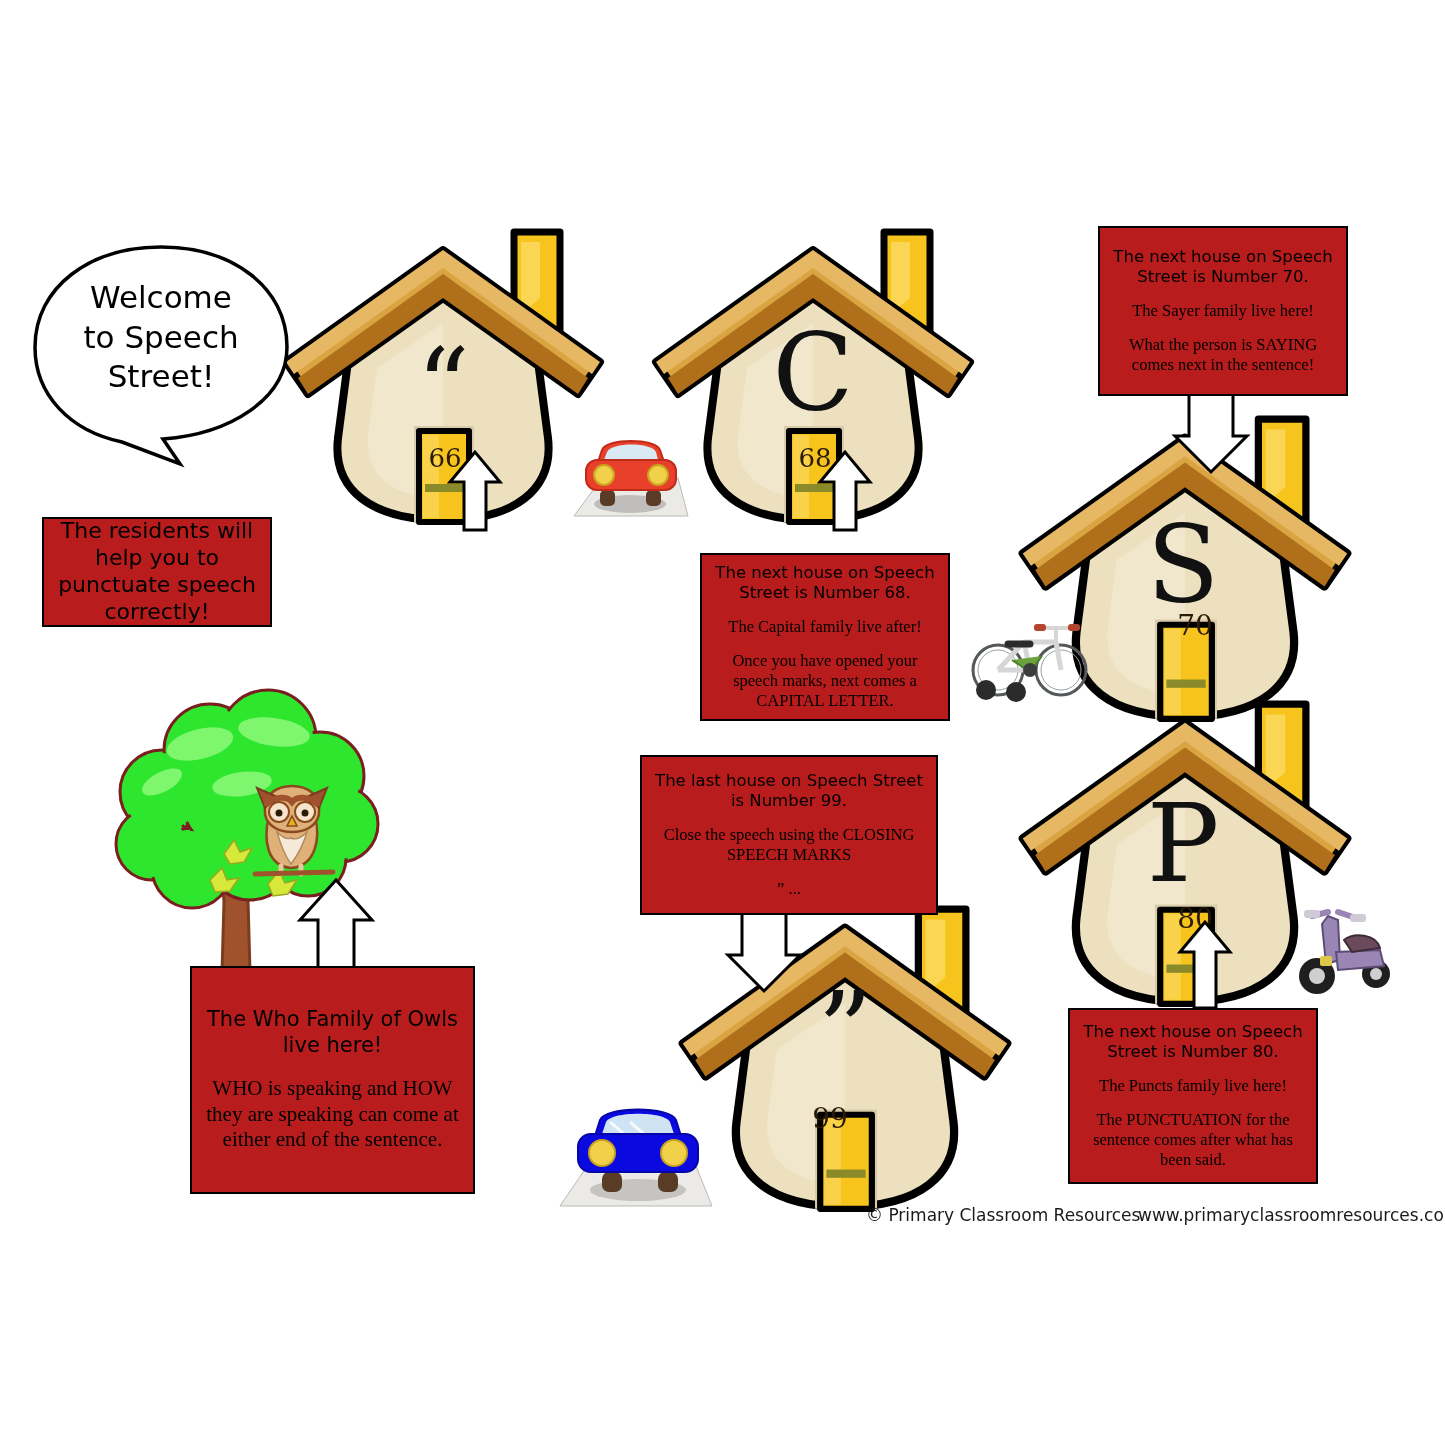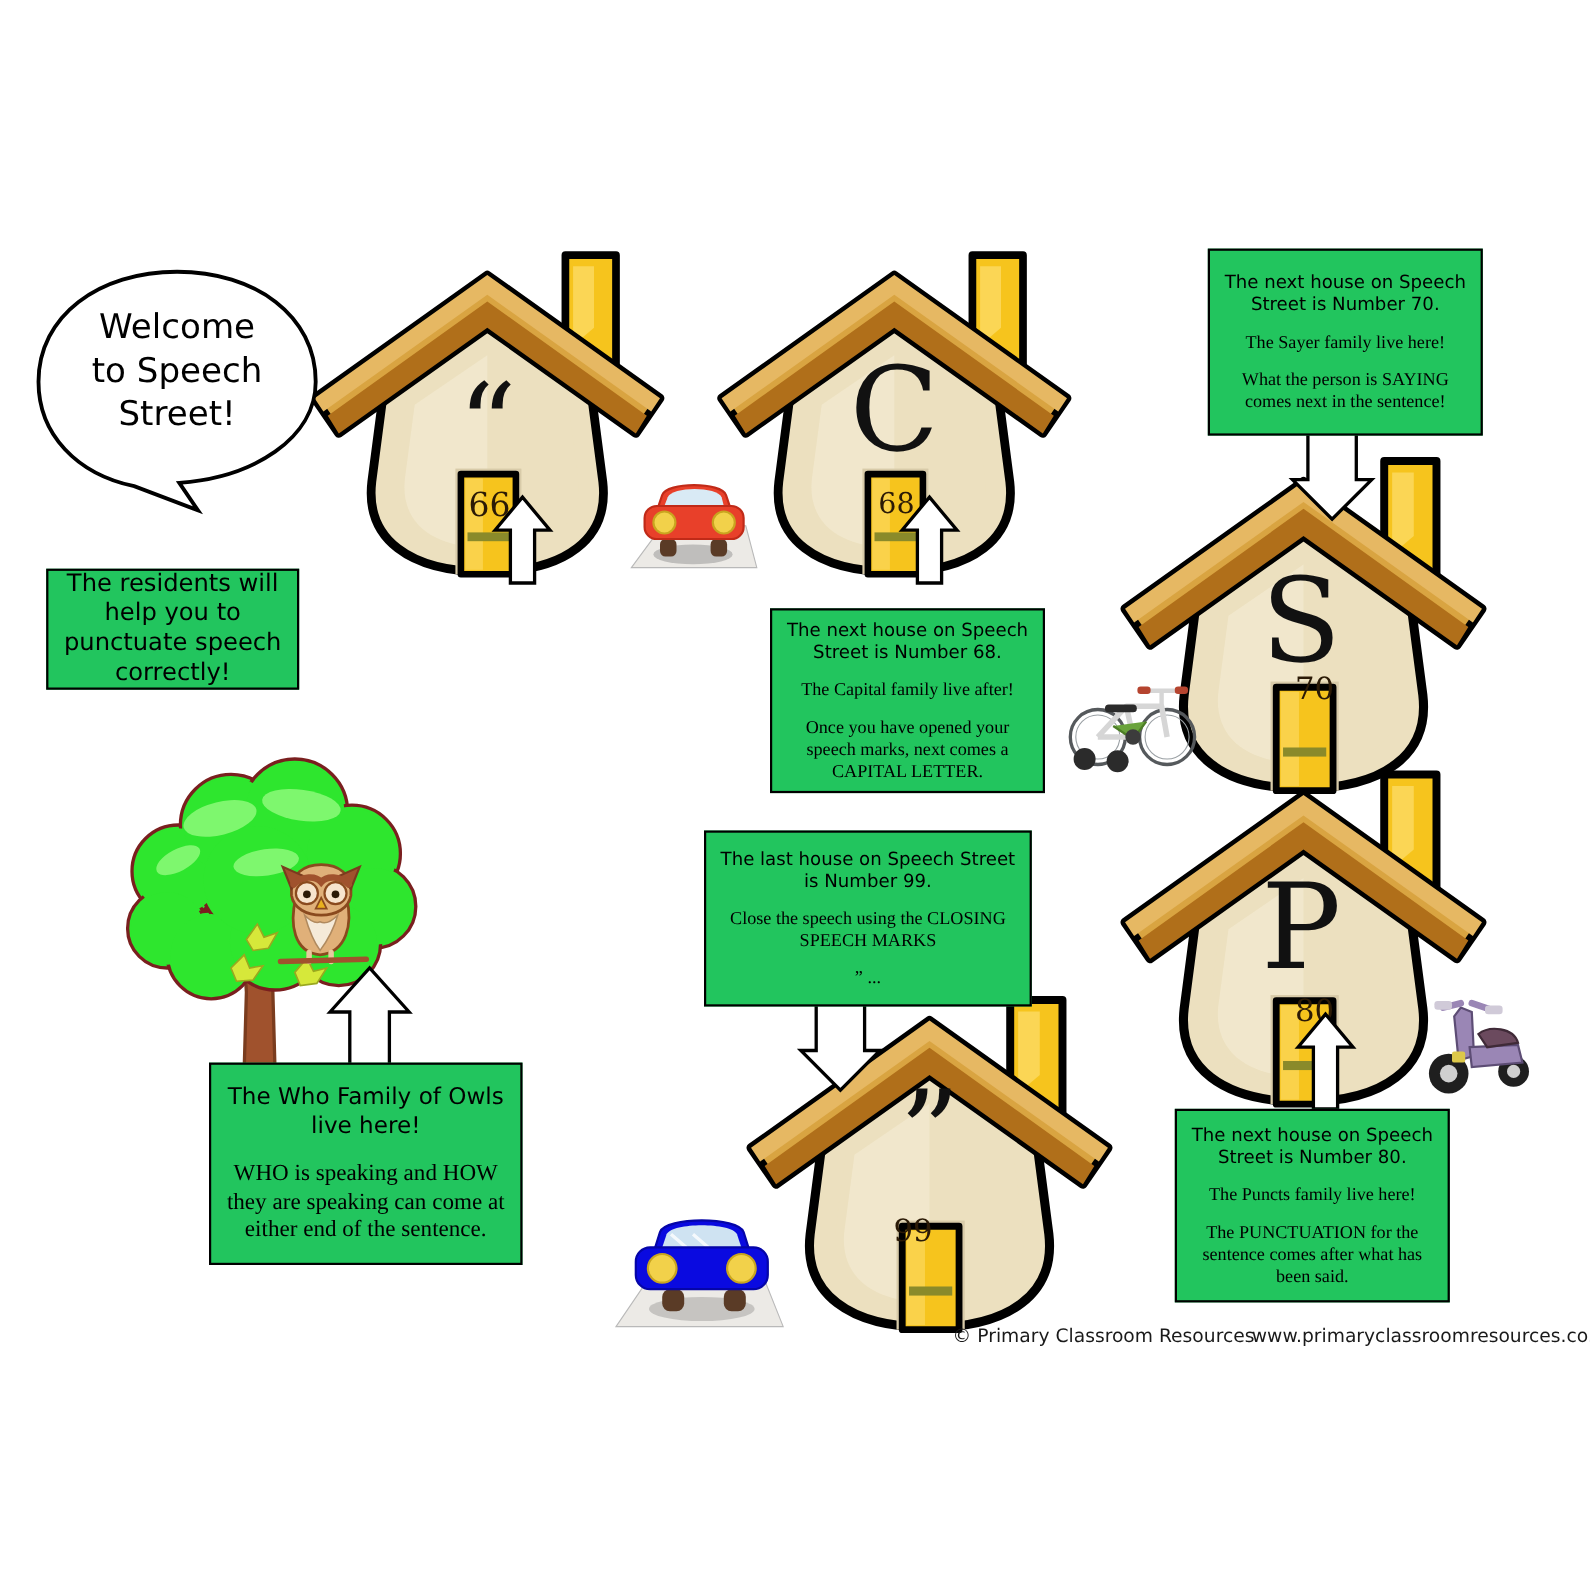--- a/index.html
+++ b/index.html
@@ -16,21 +16,21 @@
     width: 1445px;
     height: 1445px;
     background: #ffffff;
     overflow: hidden;
   }
 
   
   .callout {
     position: absolute;
     box-sizing: border-box;
-    background: #22c55e;
+    background: #b91c1c;
     border: 2px solid #000000;
     z-index: 40;
     display: flex;
     flex-direction: column;
     justify-content: center;
     align-items: center;
     text-align: center;
     font-family: "DejaVu Sans", sans-serif;
     color: #000000;
     line-height: 1.22;
@@ -150,21 +150,21 @@
       <path d="M165 46 L310 150 L300 166 L165 70 L30 166 L20 150 Z" fill="#b06f1a"></path>
       <path d="M165 22 L322 134 L314 146 L165 40 L16 146 L8 134 Z" fill="#e6b863"></path>
 
       <rect x="136" y="198" width="60" height="96" fill="#d8cba9" stroke="none"></rect>
       <rect x="141" y="203" width="50" height="91" fill="#f6c41d" stroke="#000000" stroke-width="6" stroke-linejoin="round"></rect>
       <rect x="145" y="207" width="16" height="83" fill="#fcd95e" opacity="0.7"></rect>
       <rect x="147" y="256" width="38" height="8" fill="#8a8a2a"></rect>
     </svg>
   </div>
   <div class="house-letter" style="left:378px; top:335px; width:130px; font-size:104px;">“</div>
-  <div class="door-num" style="left:420px; top:445px; width:50px; font-size:30px;">66</div>
+  <div class="door-num" style="left:420px; top:445px; width:50px; font-size:26px;">66</div>
 
   <div class="arrow" style="left:420px; top:470px; width:110px; height:90px;">
     <svg width="110" height="90" viewBox="0 0 110 90">
       <path d="M30 12 L55 -18 L80 12 L66 12 L66 60 L44 60 L44 12 Z" fill="#ffffff" stroke="#000000" stroke-width="3"></path>
     </svg>
   </div>
 
 
   <div class="art" style="left:572px; top:432px; width:118px; height:86px; z-index:22;">
     <svg width="118" height="86" viewBox="0 0 118 86">
@@ -435,21 +435,21 @@
       <path d="M10 94 L88 92" stroke="#a0522d" stroke-width="5" stroke-linecap="round"></path>
     </svg>
   </div>
 
   <div class="arrow" style="left:282px; top:882px; width:110px; height:100px;">
     <svg width="110" height="100" viewBox="0 0 110 100">
       <path d="M18 38 L54 -2 L90 38 L72 38 L72 92 L36 92 L36 38 Z" fill="#ffffff" stroke="#000000" stroke-width="3"></path>
     </svg>
   </div>
 
-  <div class="callout" style="left:190px; top:966px; width:285px; height:184px; font-size:21px;">
+  <div class="callout" style="left:190px; top:966px; width:285px; height:228px; font-size:21px;">
     <p>The Who Family of Owls live here!</p>
     <p>WHO is speaking and HOW they are speaking can come at either end of the sentence.</p>
   </div>
 
   <div class="footer" style="left:866px; top:1205px;">© Primary Classroom Resources</div>
   <div class="footer" style="left:1138px; top:1205px;">www.primaryclassroomresources.co.uk</div>
 
 </div>
 
 </body></html>

